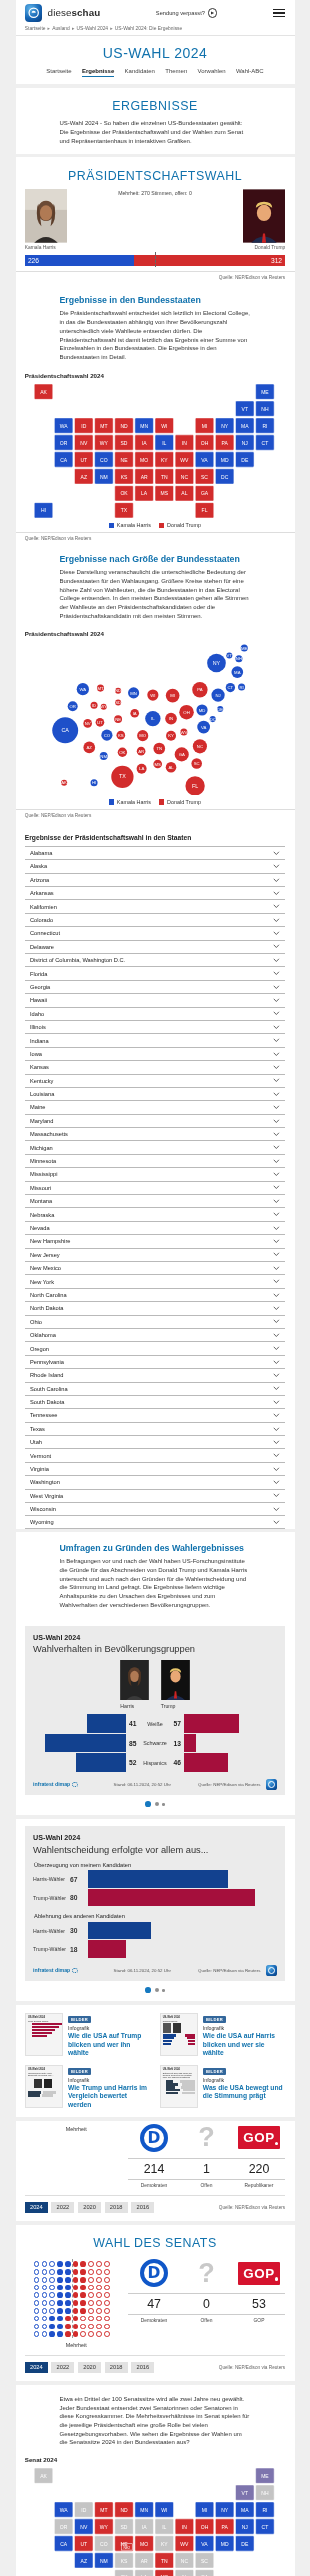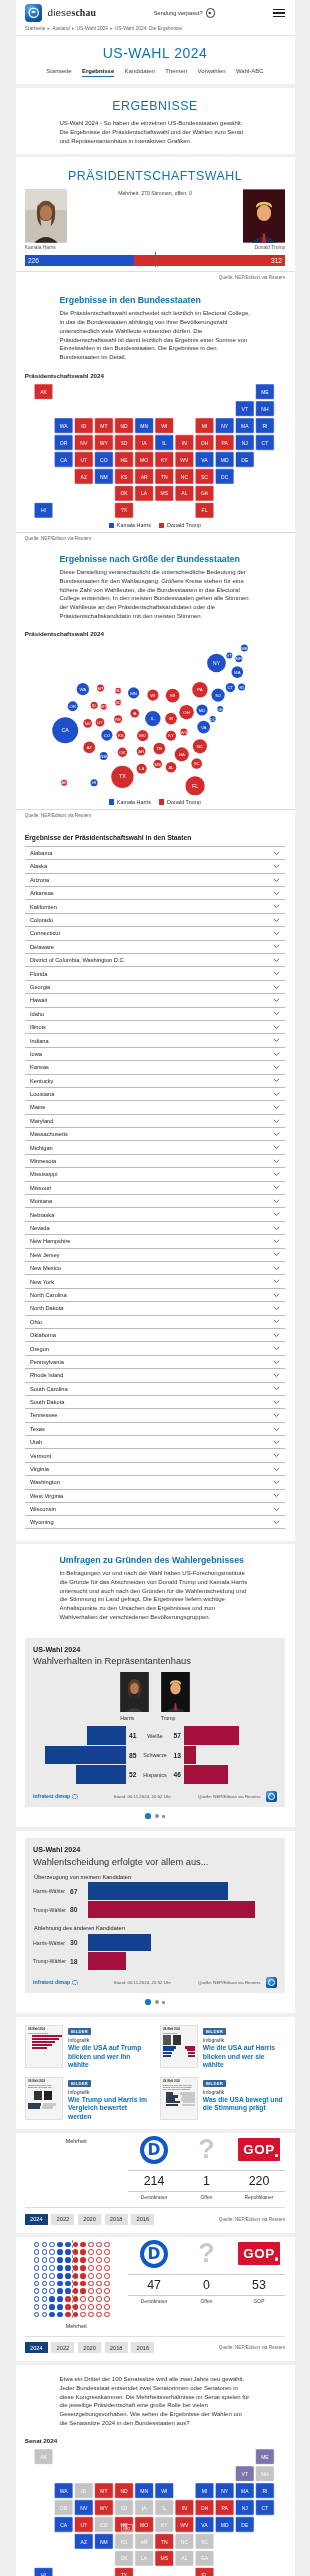--- a/index.html
+++ b/index.html
@@ -6,21 +6,21 @@
   html,body { width:310px; height:2576px; overflow:hidden; background:#efefef;
     font-family:"Liberation Sans","DejaVu Sans",sans-serif; color:#333; }
   .col { margin:0 15.5px; background:#fff; }
   .gap { height:3.6px; background:#efefef; }
   
   .hdr-top { display:flex; align-items:center; padding:4.1px 9.3px 2.1px 9.3px; }
   .applogo { width:17.6px; height:17.6px; border-radius:4.1px;
     background:radial-gradient(circle at 30% 25%,#5db2e8,#1565b4 55%,#083a7a); position:relative; flex:0 0 auto; }
   .applogo svg { position:absolute; left:2.1px; top:2.1px; }
   .wordmark { font-size:9.8px; color:#2b2b2b; margin-left:5.2px; letter-spacing:0.1px; }
-  .wordmark b { font-weight:bold;font-family:Liberation Serif, serif; }
+  .wordmark b { font-weight:bold; }
   .missed { margin-left:auto; margin-right:auto; font-size:5.7px; color:#333; display:flex; align-items:center; gap:3.1px; }
   .playic { width:9.3px; height:9.3px; border:0.8px solid #333; border-radius:50%; display:inline-flex; align-items:center; justify-content:center; font-size:4.1px; color:#333; }
   .burger { width:12.4px; display:flex; flex-direction:column; gap:2.1px; cursor:pointer; }
   .burger div { height:1.3px; background:#222; }
   .crumbs { font-size:4.9px; color:#666; padding:1px 9.3px 4.1px 9.3px; border-bottom:0.5px solid #e3e3e3; }
   .crumbs span.sep { margin:0 2.1px; color:#888; }
   .hub-title { text-align:center; font-size:14px; font-weight:300; letter-spacing:0.5px; color:#1172ad; padding:9.3px 0 5.2px 0; }
   .tabs { display:flex; justify-content:center; gap:10.3px; padding:2.1px 0 7.2px 0; font-size:6px; color:#444; }
   .tab { padding-bottom:1.6px; cursor:pointer; }
   .tab.active { color:#111; font-weight:bold; border-bottom:1.6px solid #1172ad; }
@@ -155,21 +155,21 @@
 
 <div class="gap"></div>
 
 <div class="col" style="padding-bottom:8.3px;">
   <div class="bigh">ERGEBNISSE</div>
   <div class="para indent">US-Wahl 2024 - So haben die einzelnen US-Bundesstaaten gewählt: Die Ergebnisse der Präsidentschaftswahl und der Wahlen zum Senat und Repräsentantenhaus in interaktiven Grafiken.</div>
 </div>
 
 <div class="gap"></div>
 
-<div class="col" style="padding-bottom:12px;">
+<div class="col" style="padding-bottom:0;">
   <div class="bigh">PRÄSIDENTSCHAFTSWAHL</div>
 
   <div class="cand-row">
     <div class="cand">
       <div class="ph">
         <svg width="42" height="54" viewBox="0 0 82 104">
           <rect width="82" height="104" fill="#c9c2b8"></rect>
           <rect x="0" y="0" width="82" height="40" fill="#ded9d0"></rect>
           <path d="M41 22 a17 20 0 1 0 0.1 0" fill="#6b4a35"></path>
           <ellipse cx="41" cy="46" rx="12" ry="15" fill="#b07a54"></ellipse>
@@ -958,21 +958,21 @@
 <div class="col" style="padding:10.3px 0 9.3px 0;">
   <div class="indent">
     <div class="subh">Umfragen zu Gründen des Wahlergebnisses</div>
     <div class="para">In Befragungen vor und nach der Wahl haben US-Forschungsinstitute die Gründe für das Abschneiden von Donald Trump und Kamala Harris untersucht und auch nach den Gründen für die Wahlentscheidung und die Stimmung im Land gefragt. Die Ergebnisse liefern wichtige Anhaltspunkte zu den Ursachen des Ergebnisses und zum Wahlverhalten der verschiedenen Bevölkerungsgruppen.</div>
   </div>
 </div>
 
 <div class="col" style="padding-top:7.2px;">
   <div class="chartcard">
     <div class="cc-kick">US-Wahl 2024</div>
-    <div class="cc-title">Wahlverhalten in Repräsentantenhaus</div>
+    <div class="cc-title">Wahlverhalten in Bevölkerungsgruppen</div>
     <div class="cc-photos">
       <div class="p">
           <div class="ph">
         <svg width="29" height="40" viewBox="0 0 56 78">
               <rect width="56" height="78" fill="#242424"></rect>
               <path d="M28 14 a12 14 0 1 0 .1 0" fill="#5d3f2c"></path>
               <ellipse cx="28" cy="32" rx="8.5" ry="11" fill="#b07a54"></ellipse>
               <path d="M16 24 q-3 20 6 27 l-4 -31 z" fill="#4c3322"></path>
               <path d="M40 24 q3 20 -6 27 l4 -31 z" fill="#4c3322"></path>
               <path d="M12 78 q16 -16 32 0 z" fill="#3a3a3a"></path>
@@ -1247,20 +1247,21 @@
         <span class="ytab">2018</span>
         <span class="ytab">2016</span>
       </span>
     <span class="src">Quelle: NEP/Edison via Reuters</span>
   </div>
 </div>
 
 <div class="gap"></div>
 
 <div class="col" style="padding-bottom:1px;">
+  <div class="bigh">WAHL DES SENATS</div>
   <div class="parl">
     <div class="donut-wrap">
       <div class="dotmatrix" id="senate-dots">
           <div class="ln"></div>
           <div class="drow">
             <span class="seat" style="border:1.3px solid #1e50c9"></span>
             <span class="seat" style="border:1.3px solid #1e50c9"></span>
             <span class="seat" style="border:1.3px solid #1e50c9"></span>
             <span class="seat" style="background:#1e50c9"></span>
             <span class="seat" style="background:#1e50c9"></span>

